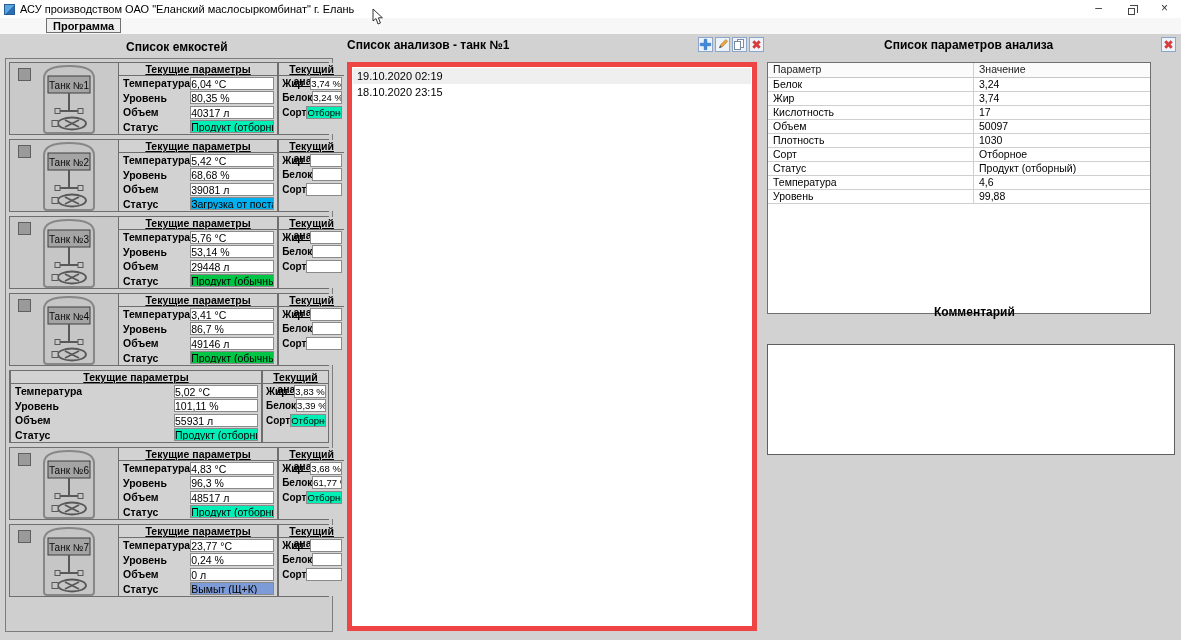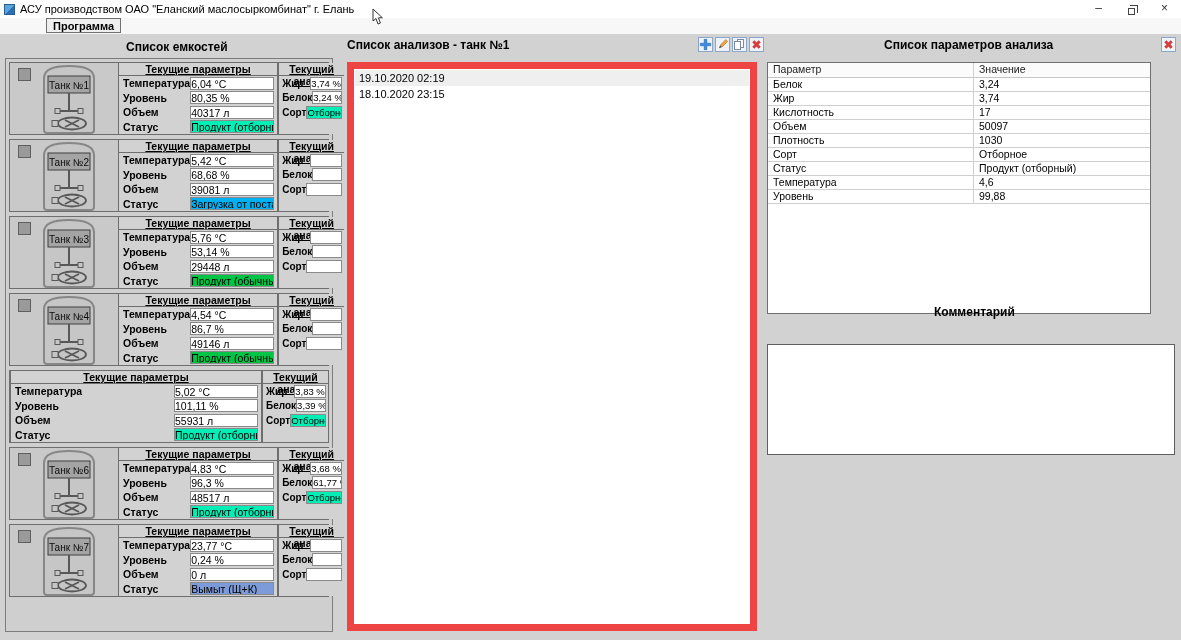--- a/index.html
+++ b/index.html
@@ -36,21 +36,21 @@
   .pgroup.analysis { width:66px; flex:none; border-top:none; border-bottom:none; border-right:none; }
   .pgroup-h { font-weight:bold; font-size:10.5px; text-decoration:underline; text-align:center; border-bottom:1px solid #6e6e6e; height:13px; line-height:12px; }
   .prow { display:flex; align-items:center; height:14.5px; padding:0 3px 0 4px; }
   .plabel { font-weight:bold; font-size:10.5px; flex:1; white-space:nowrap; }
   .pval { width:84px; height:13px; line-height:12px; background:#fff; border:1px solid #8a8a8a; text-align:left; font-size:10.5px; white-space:nowrap; overflow:hidden;text-decoration:underline; }
   .arow { display:flex; align-items:center; height:14.5px; padding:0 2px 0 3px; }
   .alabel { font-weight:bold; font-size:10px; flex:1; white-space:nowrap; }
   .aval { width:32px; height:13px; line-height:12px; background:#fff; border:1px solid #8a8a8a; text-align:center; font-size:9.5px; white-space:nowrap; overflow:hidden; }
   .aval.wide { width:40px; }
   
-  .analyses-box { position:absolute; left:347px; top:62px; width:410px; height:569px; background:#fff; border:7px solid #ef4444; padding:1px; }
+  .analyses-box { position:absolute; left:347px; top:62px; width:410px; height:569px; background:#fff; border:5px solid #ef4444; padding:1px; }
   .an-item { height:16px; line-height:16px; padding-left:4px; font-size:11px; }
   .toolbar { position:absolute; left:698px; top:37px; display:flex; gap:2px; }
   .tb-btn { width:15px; height:15px; border:1px solid #8aa7cb; background:#eef3fa; display:flex; align-items:center; justify-content:center; padding:0; }
   .pages-icon { position:relative; width:11px; height:11px; }
   .pages-icon i { position:absolute; width:7px; height:9px; background:#fff; border:1px solid #7a8aa0; }
   .pages-icon i:nth-child(1){ left:3px; top:0; }
   .pages-icon i:nth-child(2){ left:0; top:2px; }
   
   .close-btn { position:absolute; left:1161px; top:37px; }
   .params-tbl { position:absolute; left:767px; top:62px; width:384px; height:252px; background:#fff; border:1px solid #6f6f6f; overflow:hidden; }
@@ -260,21 +260,21 @@
           <ellipse cx="36" cy="59.5" rx="14" ry="6" fill="#c6c6c6" stroke="#585858" stroke-width="1.8"></ellipse>
           <line x1="29" y1="56" x2="43" y2="63" stroke="#585858" stroke-width="1.8"></line>
           <line x1="29" y1="63" x2="43" y2="56" stroke="#585858" stroke-width="1.8"></line>
           <rect x="16" y="56.5" width="6" height="6" fill="#c6c6c6" stroke="#585858"></rect>
         </svg>
       </div>
       <div class="pgroup params">
         <div class="pgroup-h">Текущие параметры</div>
         <div class="prow">
           <span class="plabel">Температура</span>
-          <span class="pval">4,54 °C</span>
+          <span class="pval">3,41 °C</span>
         </div>
         <div class="prow">
           <span class="plabel">Уровень</span>
           <span class="pval">86,7 %</span>
         </div>
         <div class="prow">
           <span class="plabel">Объем</span>
           <span class="pval">49146 л</span>
         </div>
         <div class="prow">

